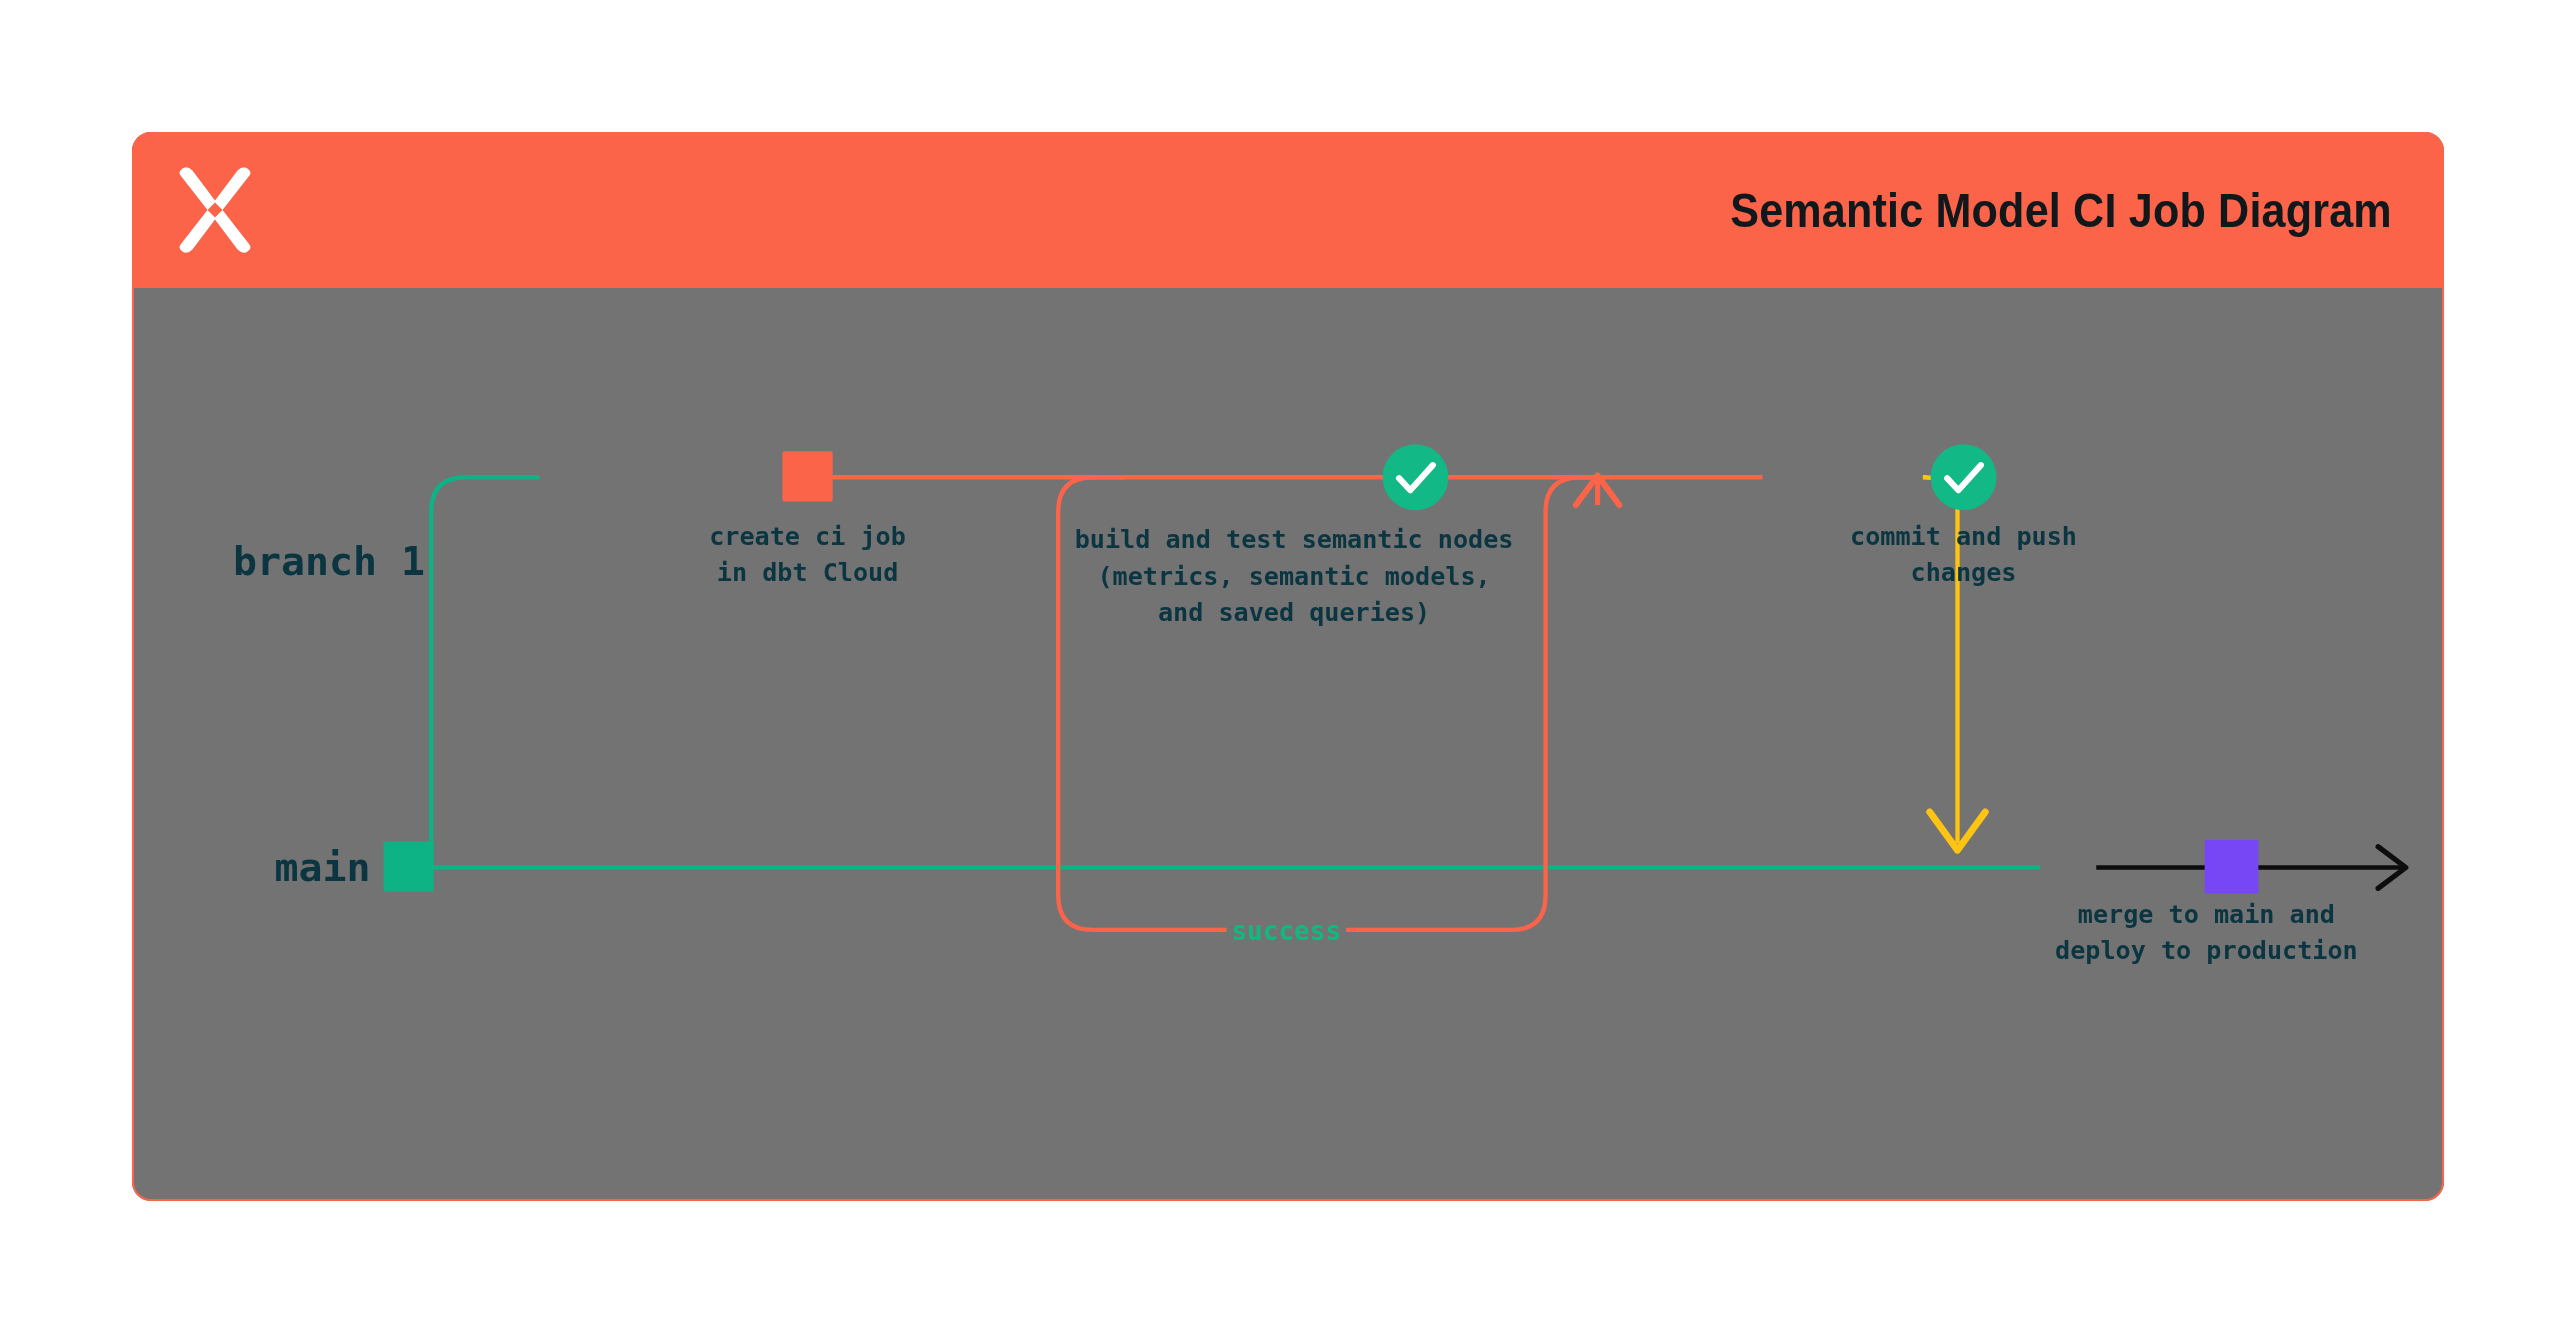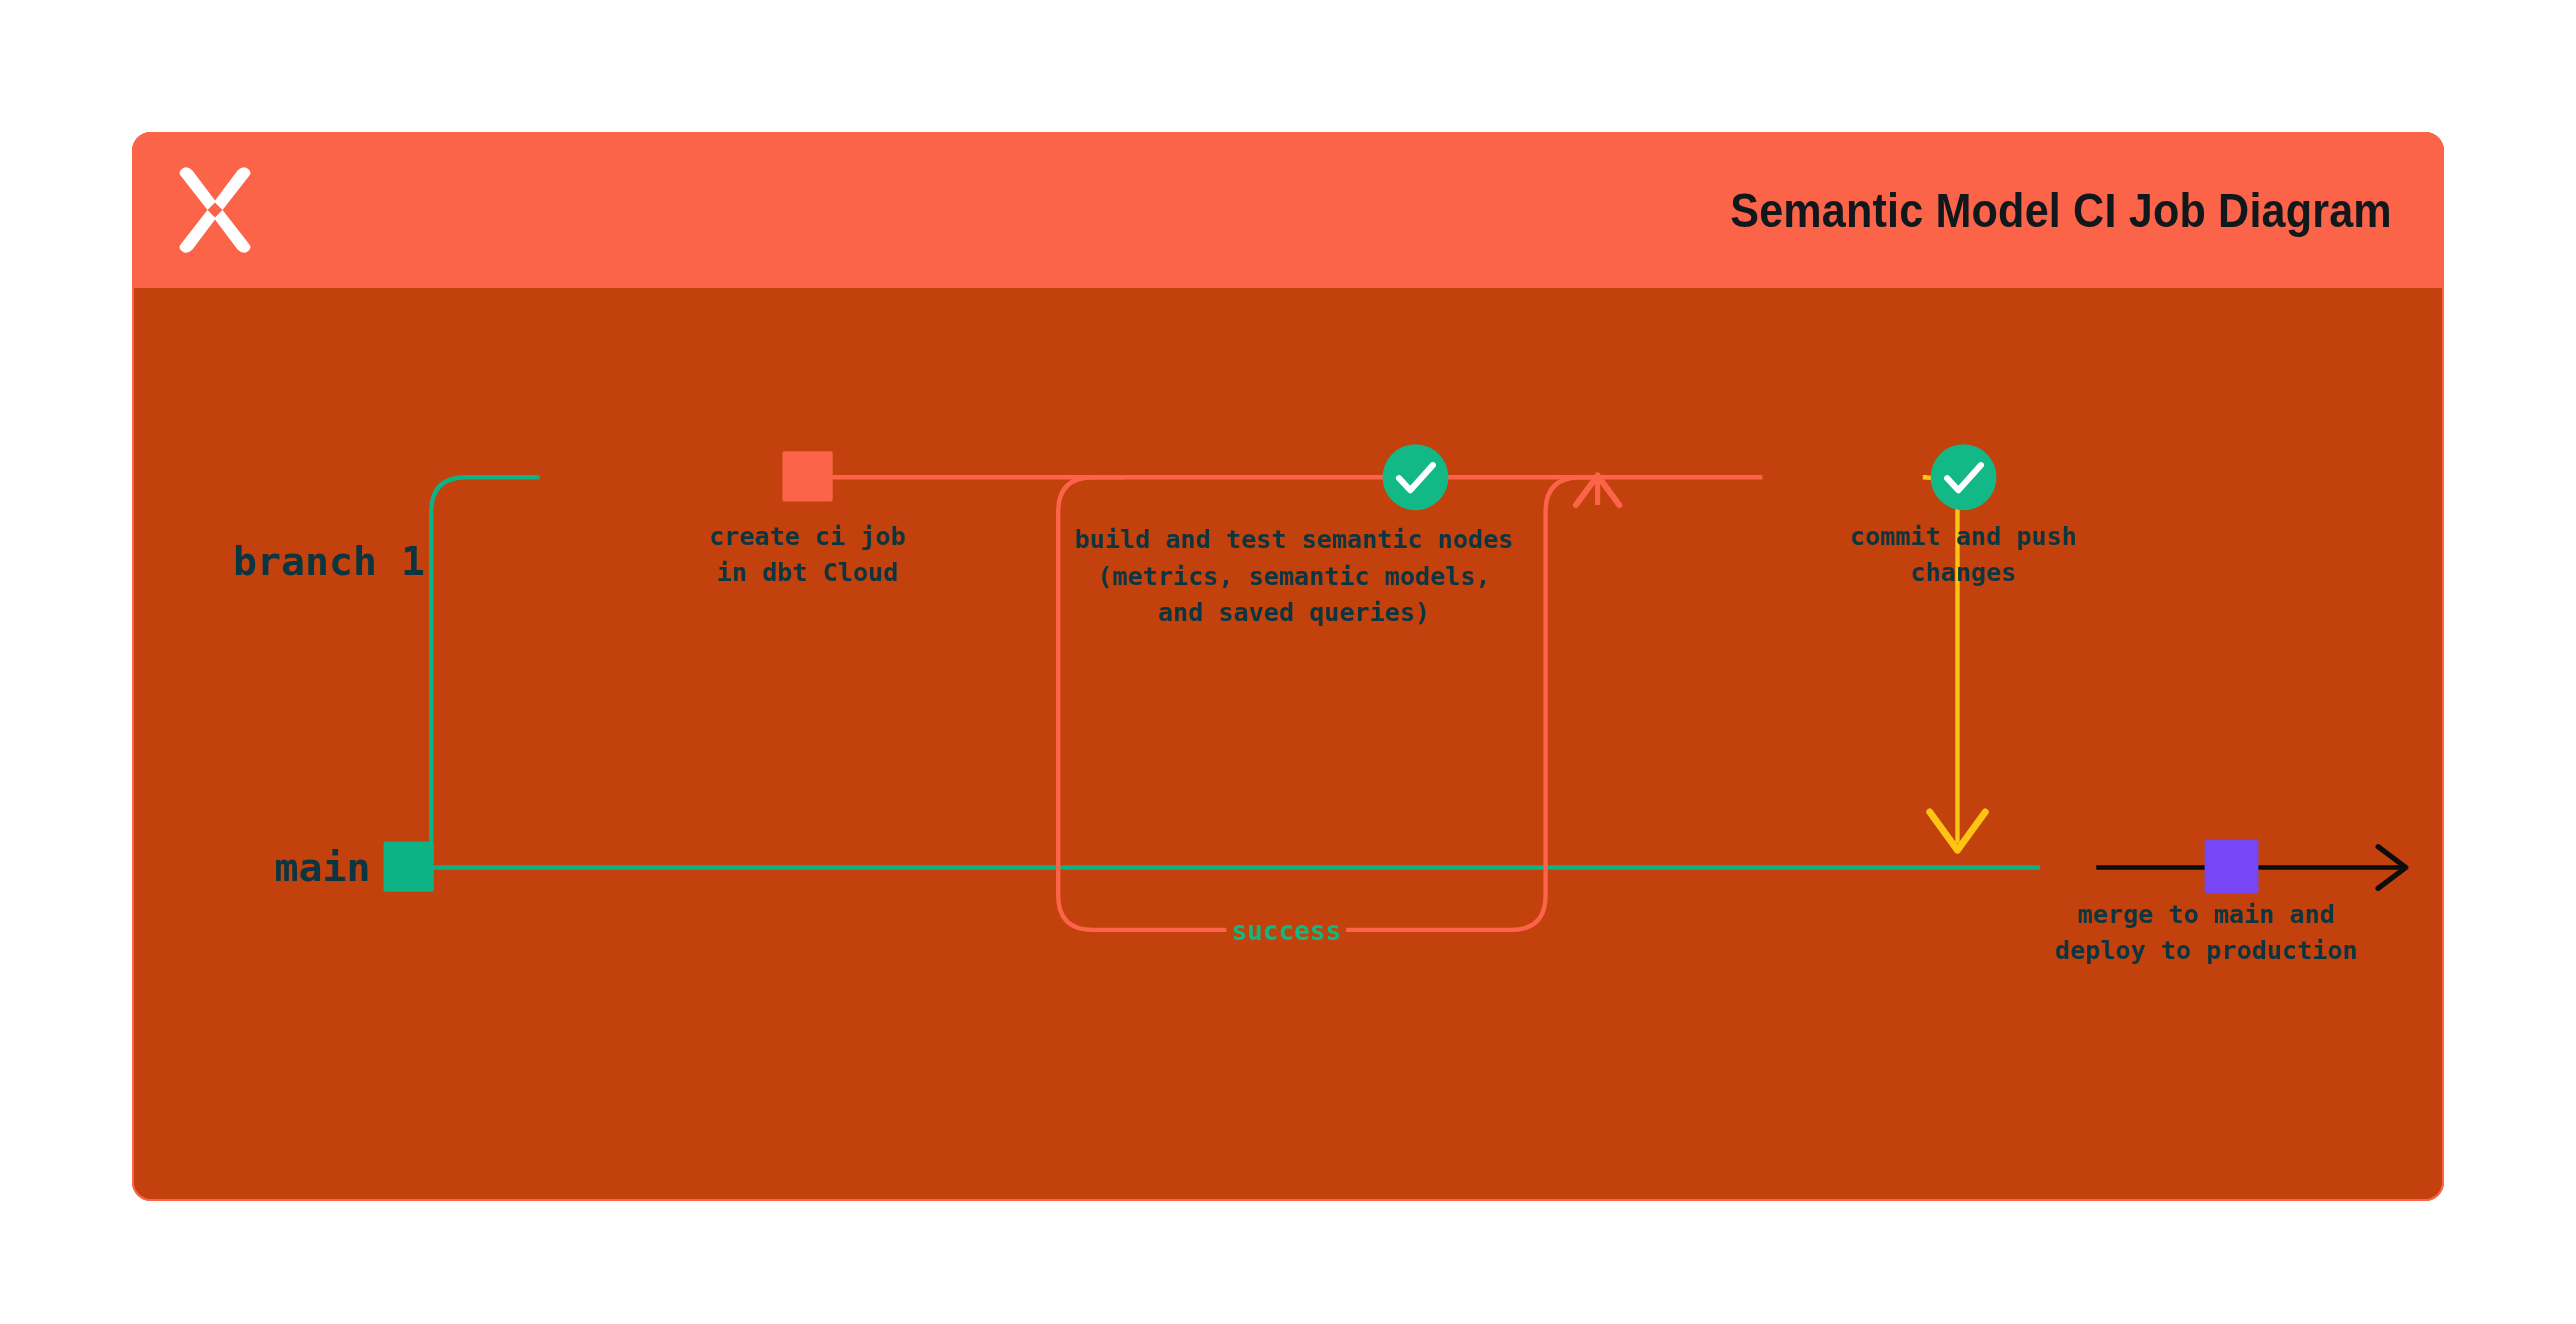--- a/index.html
+++ b/index.html
@@ -15,21 +15,21 @@
   }
 
   .card {
     position: absolute;
     left: 132px;
     top: 132px;
     width: 2312px;
     height: 1069px;
     box-sizing: border-box;
     border-radius: 19px;
-    background: #c2410c;
+    background: #737373;
     overflow: hidden;
   }
 
   .card-border {
     position: absolute;
     left: 132px;
     top: 132px;
     width: 2312px;
     height: 1069px;
     box-sizing: border-box;

